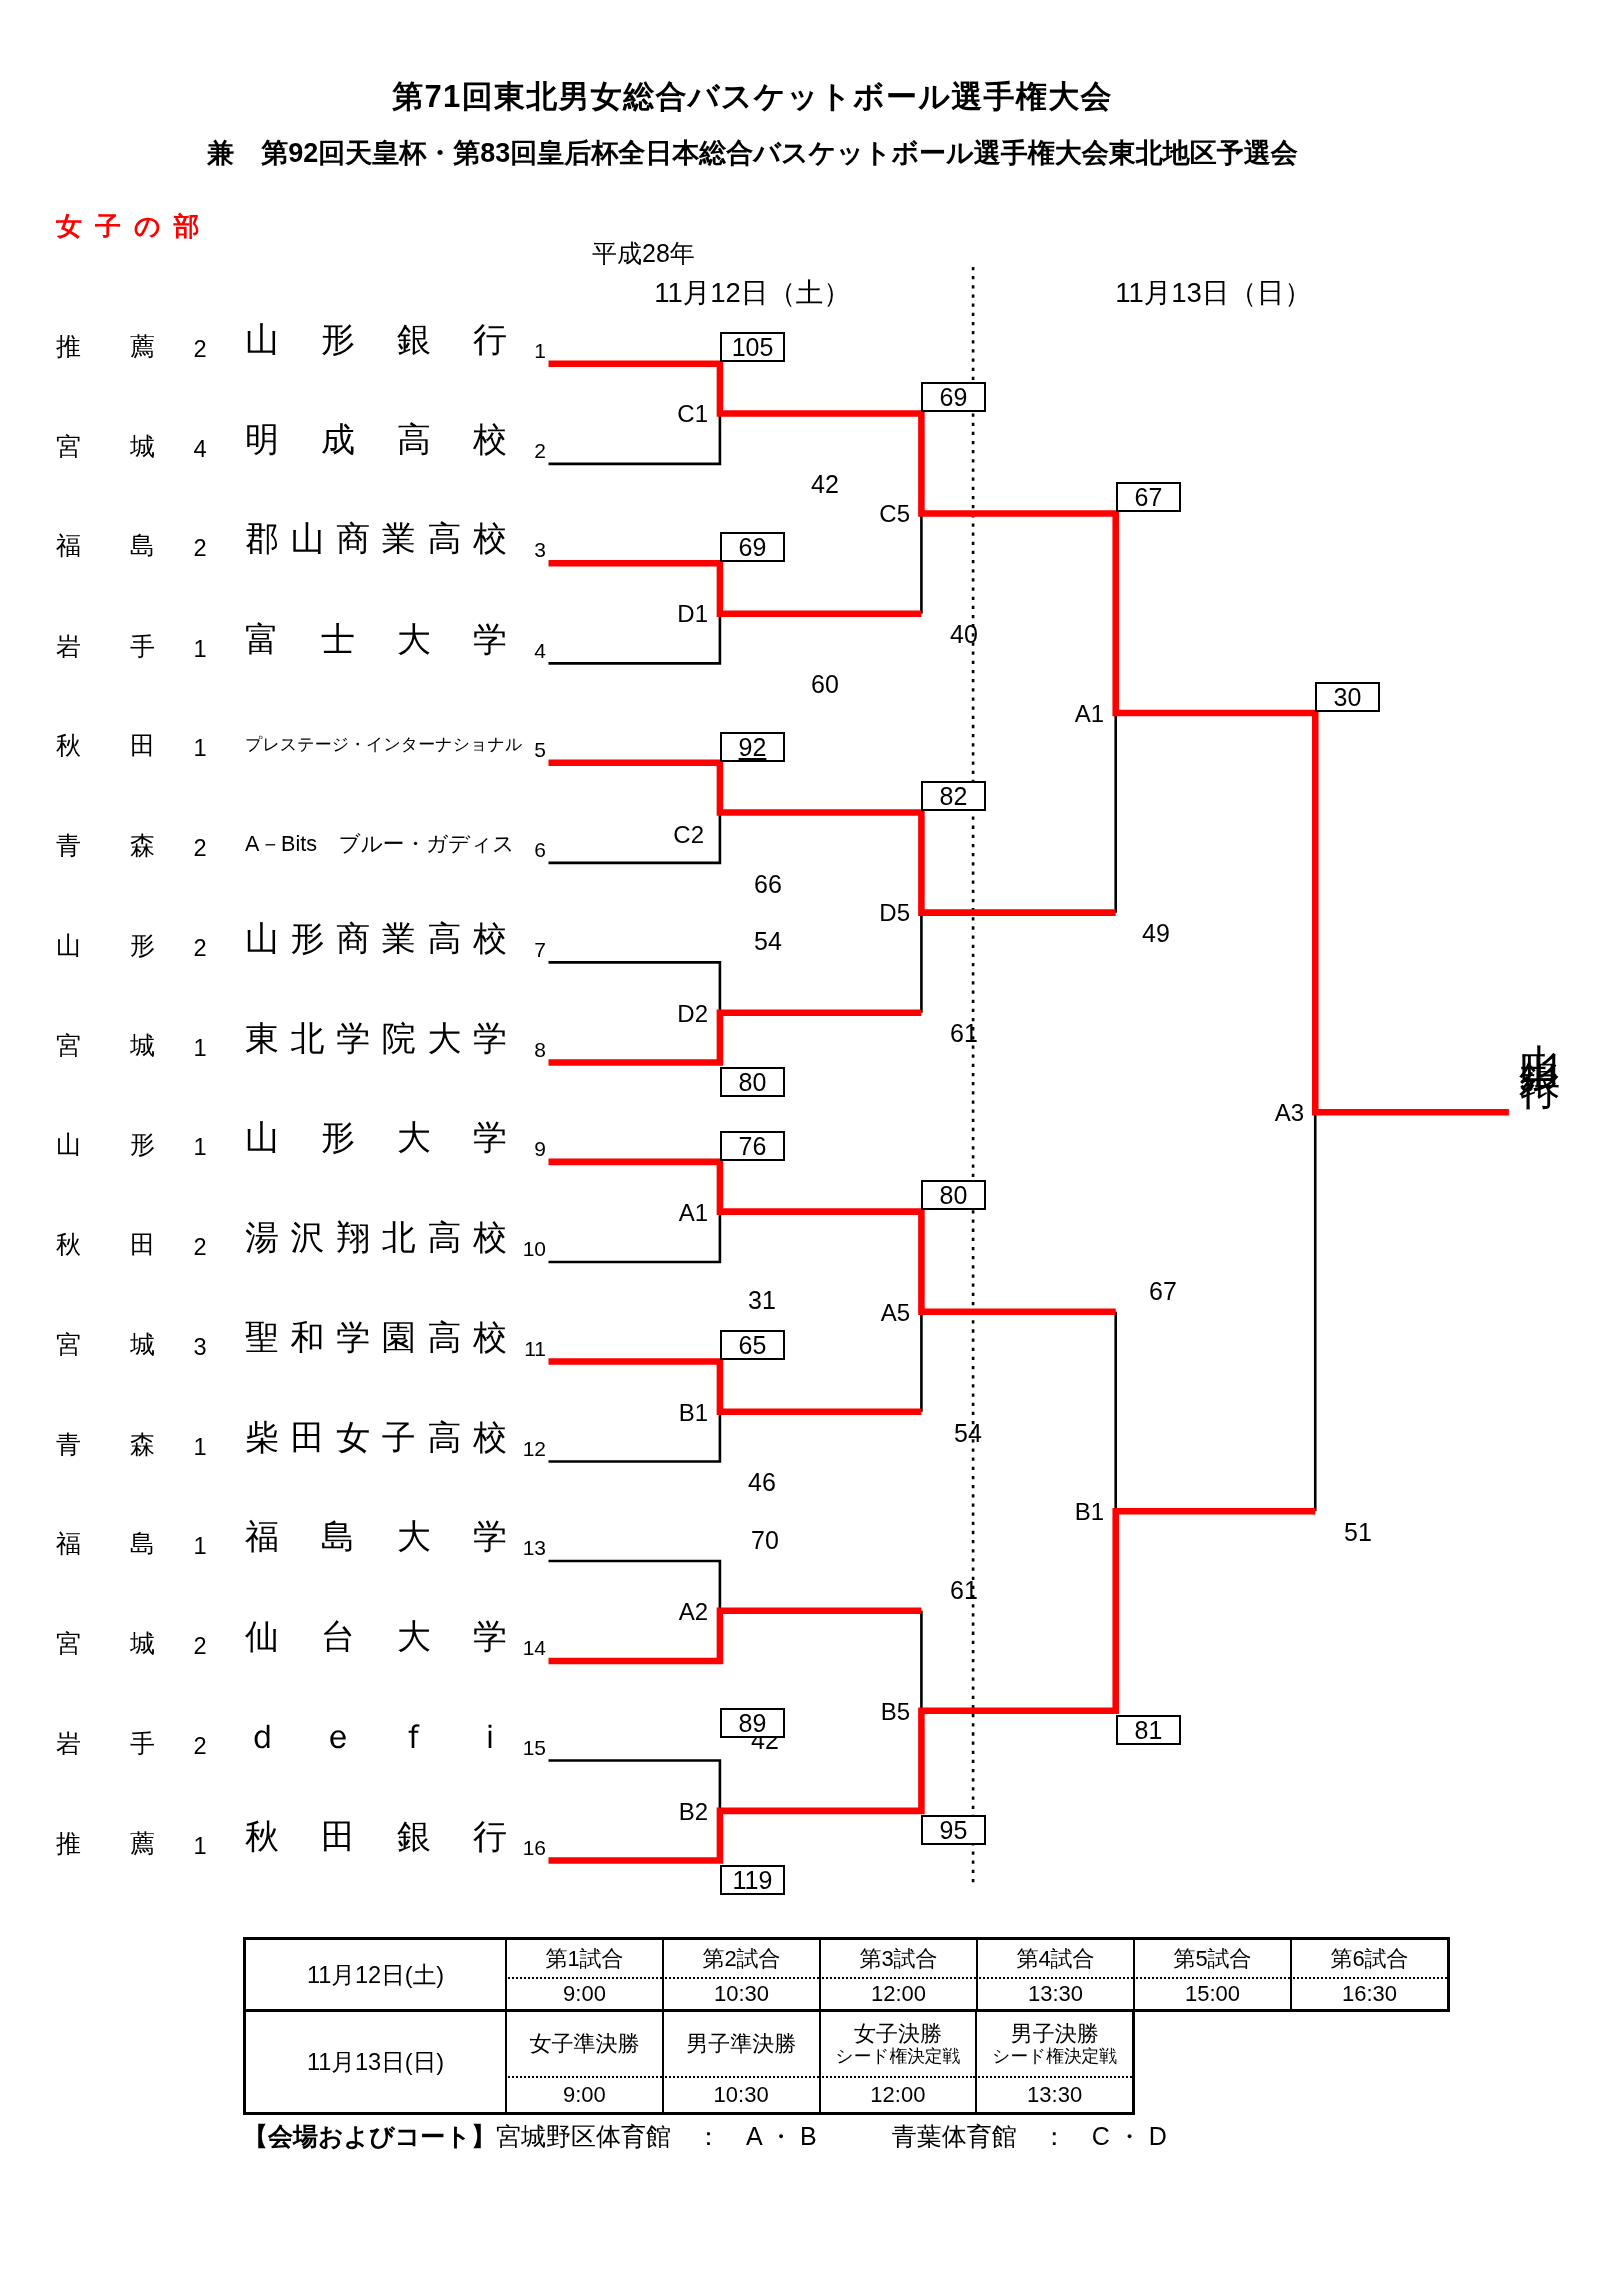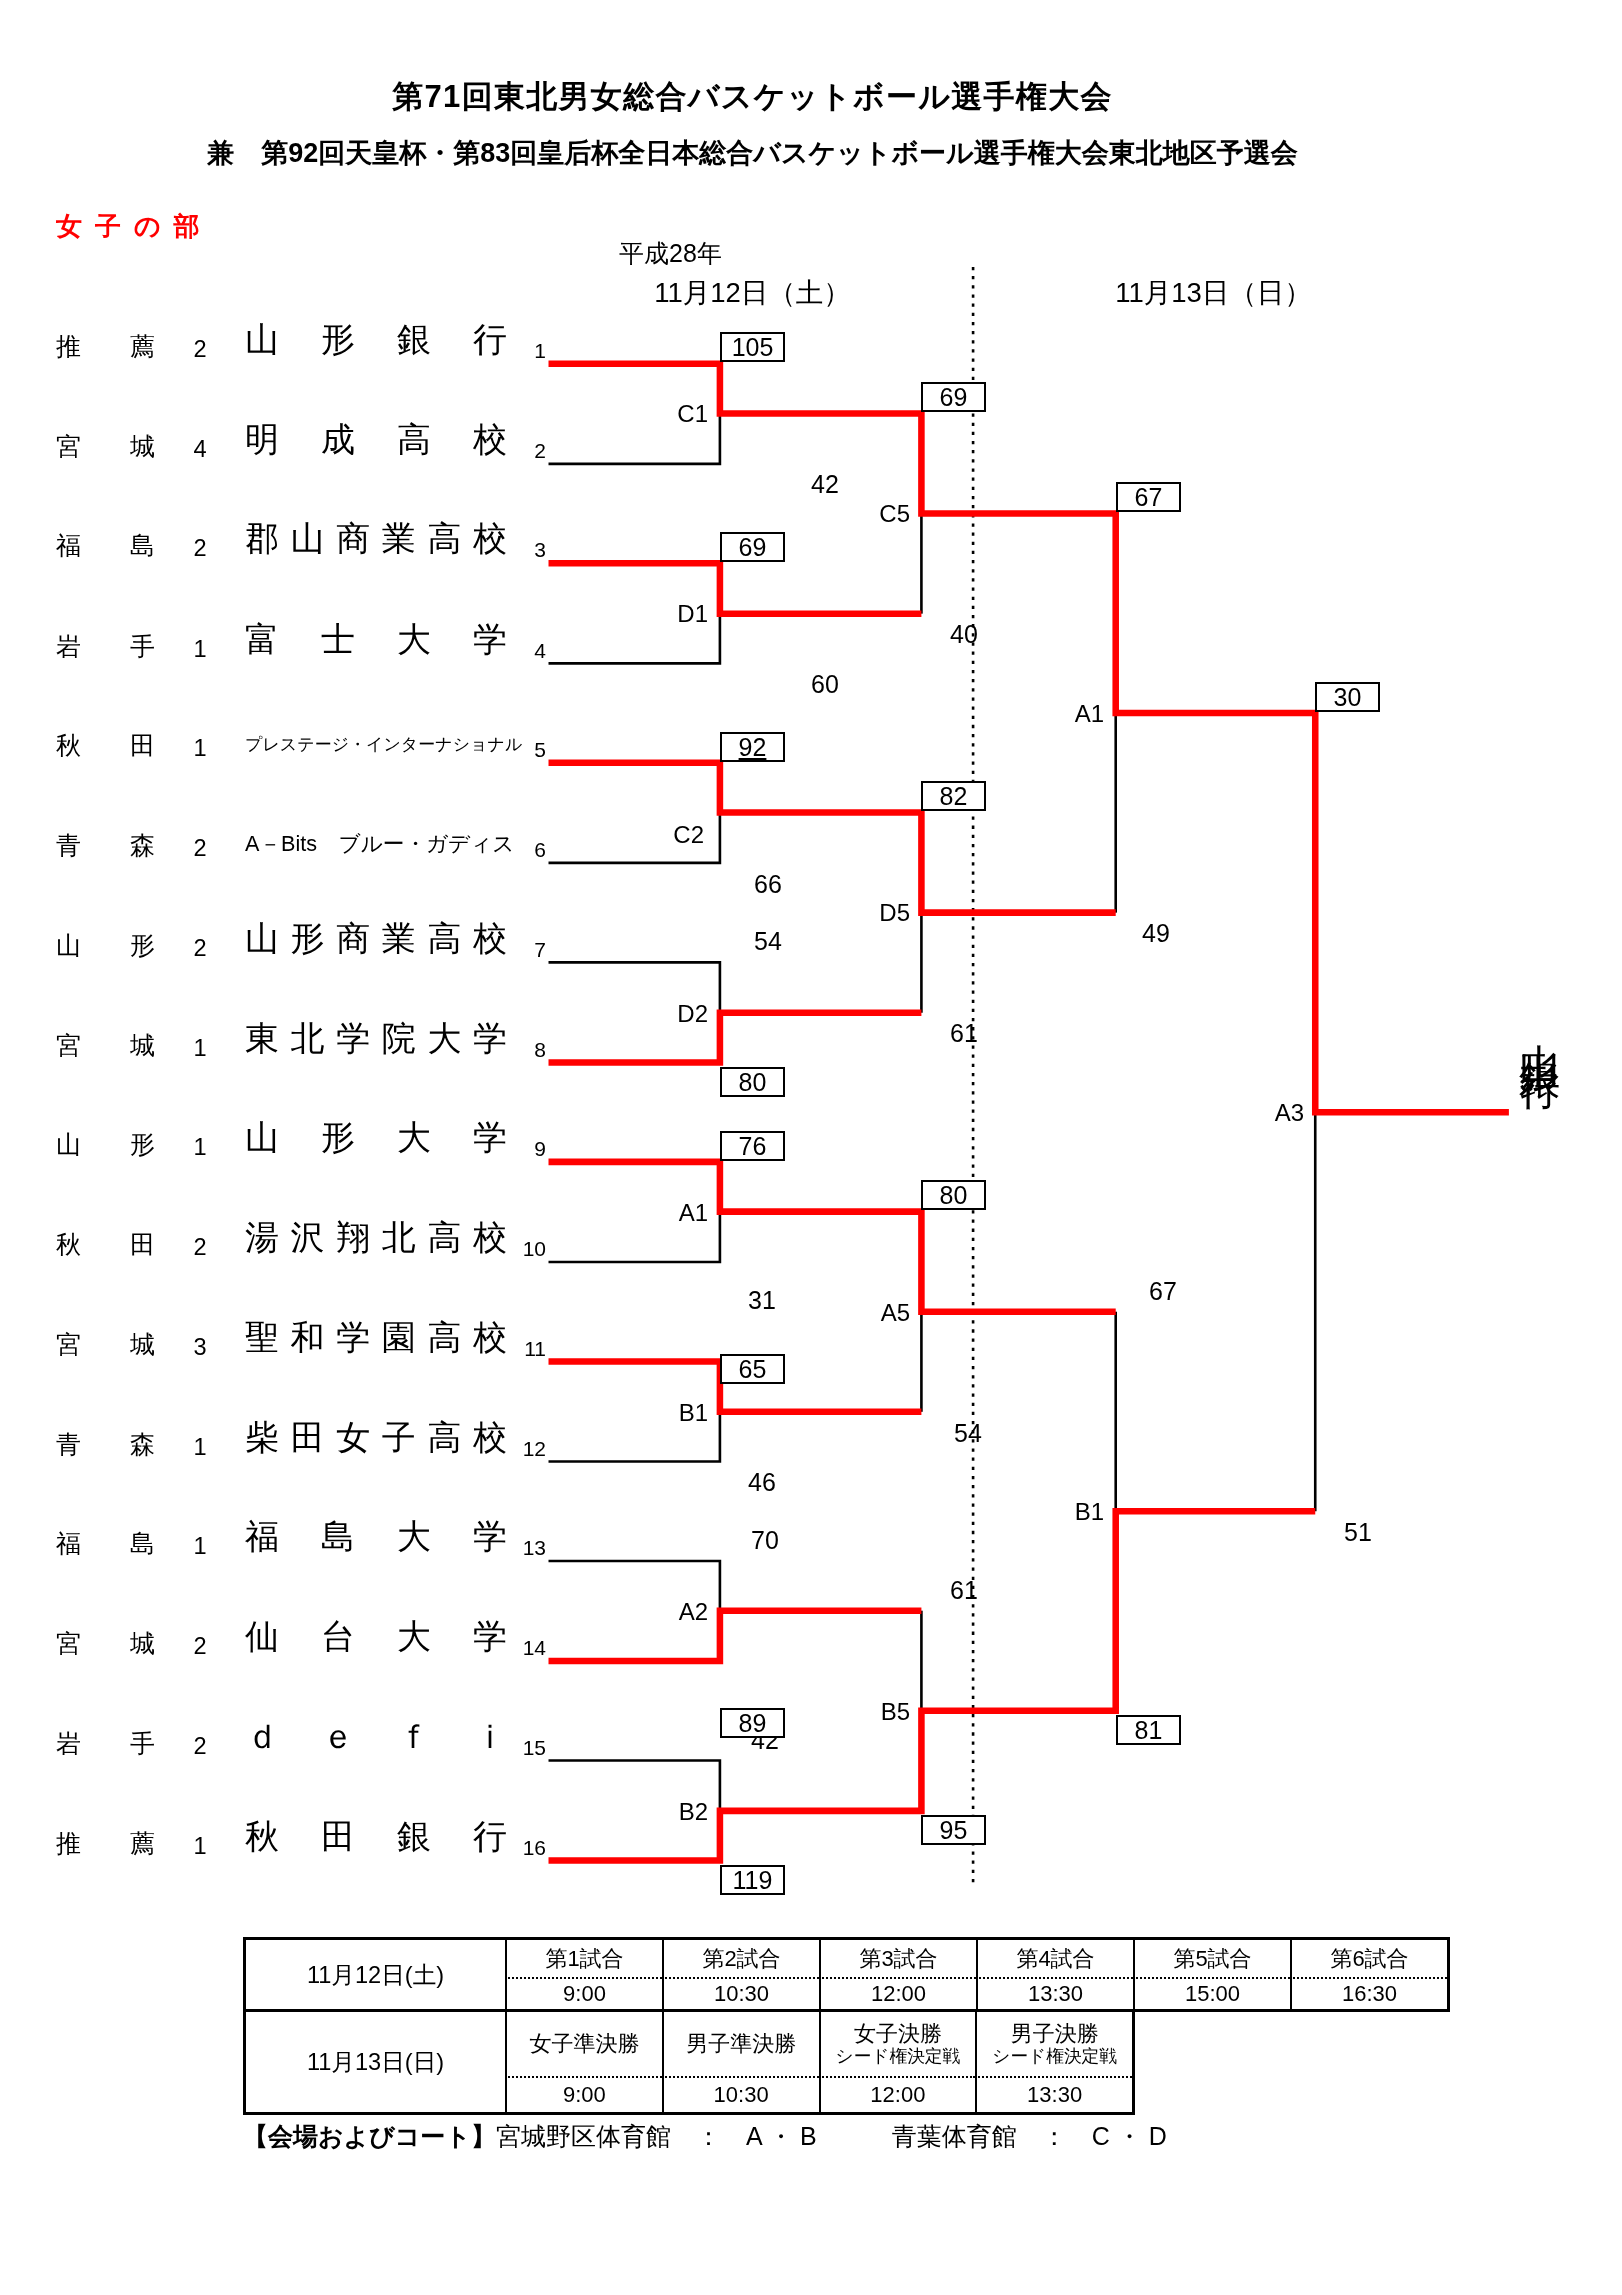--- a/index.html
+++ b/index.html
@@ -6,21 +6,21 @@
   .page{
     position:relative;width:1623px;height:2295px;background:#ffffff;
     font-family:"Liberation Sans","DejaVu Sans",sans-serif;color:#000;
     overflow:hidden;
   }
   .abs{position:absolute;}
   
   .title1{left:0;top:76px;width:1505px;text-align:center;font-size:31px;font-weight:bold;letter-spacing:1.3px;}
   .title2{left:0;top:135px;width:1505px;text-align:center;font-size:27px;font-weight:bold;}
   .division{left:56px;top:209px;font-size:26px;font-weight:bold;color:#ff0000;letter-spacing:13px;}
-  .era{left:592px;top:237px;width:157px;text-align:center;font-size:25px;}
+  .era{left:592px;top:237px;width:157px;text-align:left;font-size:25px;}
   .dayhdr{width:275px;text-align:center;font-size:27.5px;top:275px;}
   
   svg.lines{left:0;top:0;width:1623px;height:2295px;}
   
   .trow{position:absolute;left:0;width:553px;height:37px;}
   .trow>div{position:absolute;bottom:0;white-space:nowrap;}
   .pref{left:56px;width:99px;font-size:25px;}
   .seed{left:185px;width:30px;text-align:center;font-size:23.6px;}
   .tname{left:245px;width:262px;}
   .tname.lg{font-size:34px;}
@@ -355,21 +355,21 @@
   <div class="abs mlabel" style="left:830px;top:1695px;">B5</div>
   <div class="abs mlabel" style="left:1024px;top:697px;">A1</div>
   <div class="abs mlabel" style="left:1024px;top:1495px;">B1</div>
   <div class="abs mlabel" style="left:1224px;top:1096px;">A3</div>
 
   <div class="abs wbox" style="left:720px;top:332px;">105</div>
   <div class="abs wbox" style="left:720px;top:532px;">69</div>
   <div class="abs wbox" style="left:720px;top:732px;text-decoration:underline;">92</div>
   <div class="abs wbox" style="left:720px;top:1067px;">80</div>
   <div class="abs wbox" style="left:720px;top:1131px;">76</div>
-  <div class="abs wbox" style="left:720px;top:1330px;margin-top:24px;">65</div>
+  <div class="abs wbox" style="left:720px;top:1330px;">65</div>
   <div class="abs wbox" style="left:720px;top:1708px;">89</div>
   <div class="abs wbox" style="left:720px;top:1865px;">119</div>
   <div class="abs wbox" style="left:921px;top:382px;">69</div>
   <div class="abs wbox" style="left:921px;top:781px;">82</div>
   <div class="abs wbox" style="left:921px;top:1180px;">80</div>
   <div class="abs wbox" style="left:921px;top:1815px;">95</div>
   <div class="abs wbox" style="left:1116px;top:482px;">67</div>
   <div class="abs wbox" style="left:1116px;top:1715px;">81</div>
   <div class="abs wbox" style="left:1315px;top:682px;">30</div>
 

